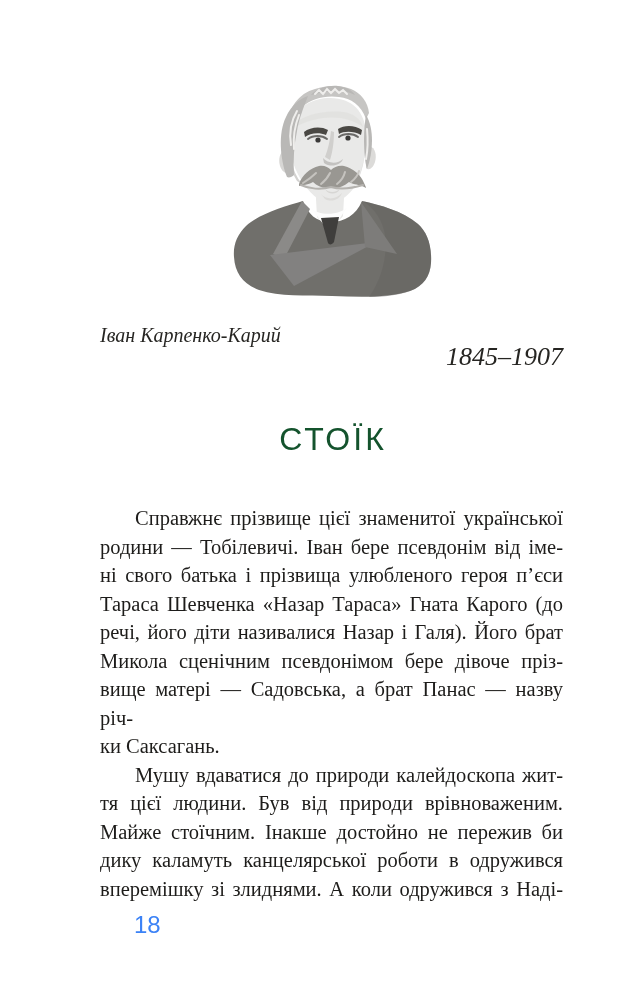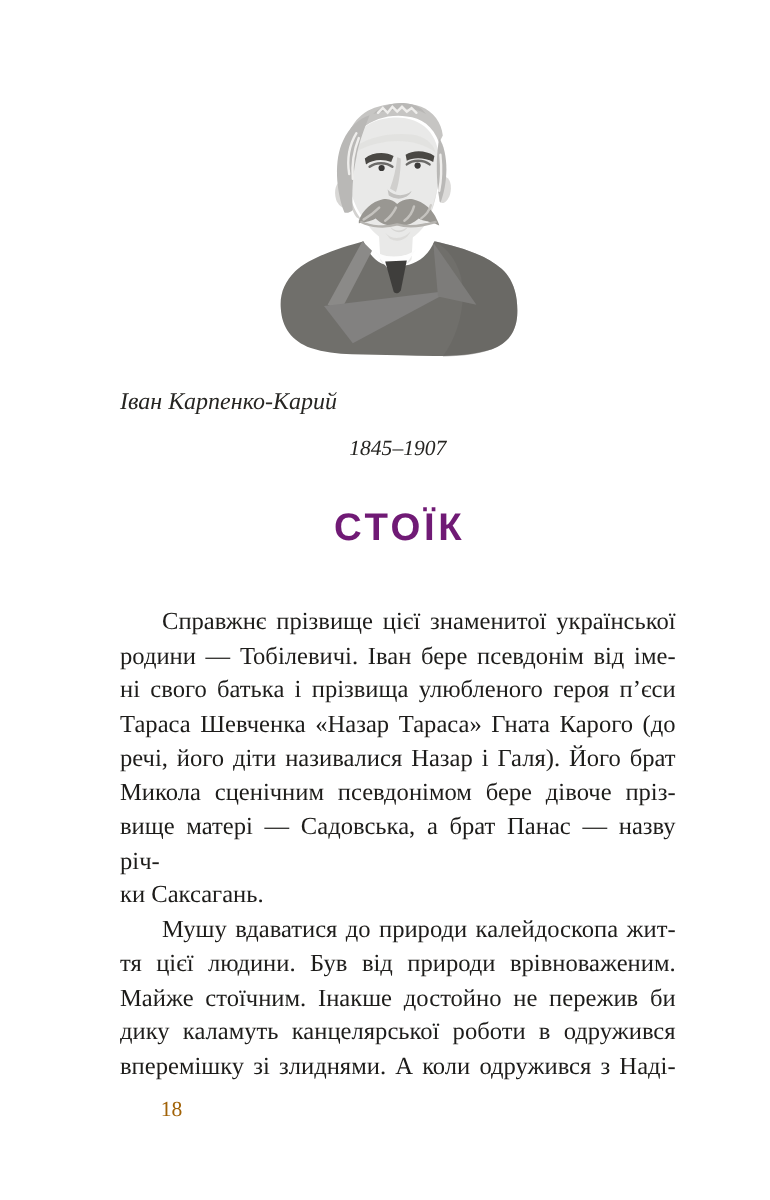--- a/index.html
+++ b/index.html
@@ -19,48 +19,48 @@
   }
   .portrait svg { display: block; width: 200px; height: 216px; }
 
   
   .caption-name {
     position: absolute; left: 100px; top: 322px; width: 463px;
     text-align: left; font-style: italic;
     font-size: 20px; line-height: 26px; color: #262522;
   }
   .caption-years {
-    position: absolute; left: 100px; top: 360px; width: 463px;
-    text-align: center; font-style: italic;
-    font-size: 18px; line-height: 26px; color: #262522;
+    position: absolute; left: 100px; top: 344px; width: 463px;
+    text-align: right; font-style: italic;
+    font-size: 26px; line-height: 26px; color: #262522;
   }
 
   
   .chapter-title {
     position: absolute; left: 100px; top: 421px; width: 463px;
     text-align: center;
     font-family: "Liberation Sans", sans-serif;
-    font-size: 32px; line-height: 36px; font-weight: 700;
-    letter-spacing: 3px; text-indent: 3px; color: #701a75;
+    font-size: 32px; line-height: 36px; font-weight: 400;
+    letter-spacing: 3px; text-indent: 3px; color: #14532d;
   }
 
   
   .body-text {
     position: absolute; left: 100px; top: 504px; width: 463px;
     font-size: 20.5px; line-height: 28.5px; color: var(--ink, #1d1c1a);
   }
   .body-text .line { text-align: justify; text-align-last: justify; }
   .body-text .line.indent { text-indent: 35px; }
   .body-text .line.last-left { text-align-last: left; }
 
   
   .folio {
     position: absolute; left: 134px; top: 913px;
-    font-family: Liberation Serif, serif;
-    font-size: 18px; line-height: 23px; color: #a16207;
+    font-family: Liberation Sans, sans-serif;
+    font-size: 24px; line-height: 23px; color: #3b82f6;
   }
 </style>
 </head>
 <body>
 
 <div class="page">
 
   <div class="portrait">
     <svg viewBox="0 0 200 216" xmlns="http://www.w3.org/2000/svg" aria-hidden="true">
 

